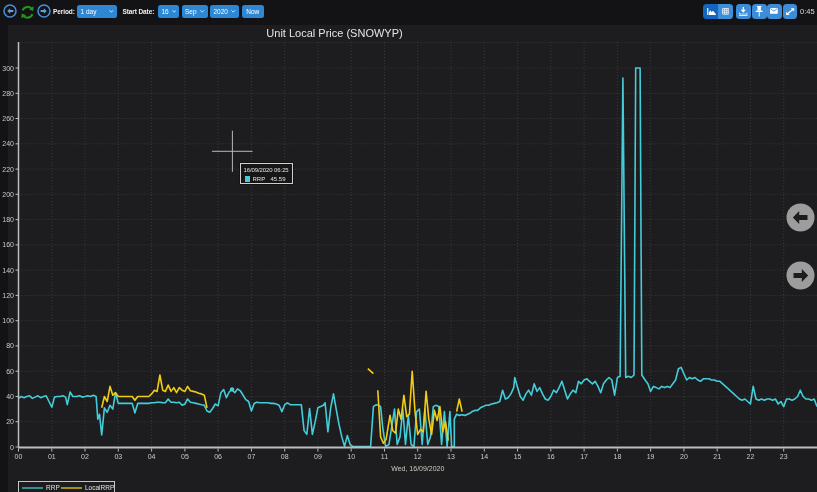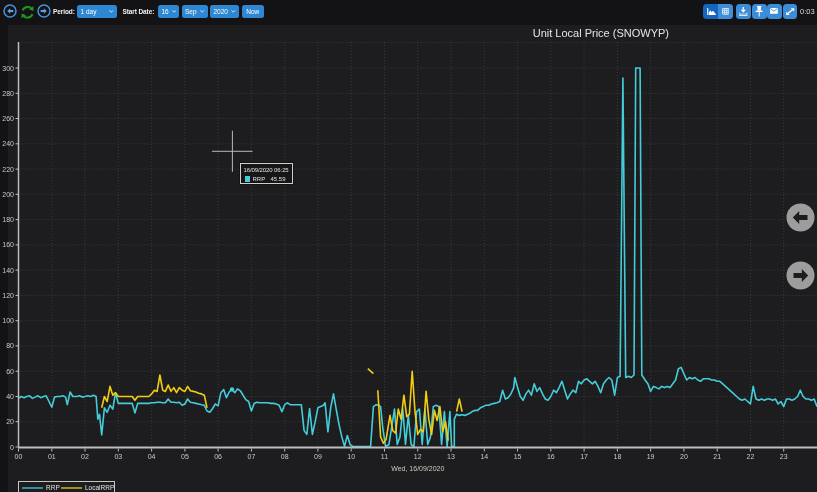--- a/index.html
+++ b/index.html
@@ -137,21 +137,21 @@
 <text x="717.2" y="458.5" font-size="7" fill="#c9c9c9" text-anchor="middle" font-family="Liberation Sans, sans-serif">21</text>
 <line x1="750.4" y1="448.5" x2="750.4" y2="451.5" stroke="#bdbdbd" stroke-width="1"></line>
 <text x="750.4" y="458.5" font-size="7" fill="#c9c9c9" text-anchor="middle" font-family="Liberation Sans, sans-serif">22</text>
 <line x1="783.7" y1="448.5" x2="783.7" y2="451.5" stroke="#bdbdbd" stroke-width="1"></line>
 <text x="783.7" y="458.5" font-size="7" fill="#c9c9c9" text-anchor="middle" font-family="Liberation Sans, sans-serif">23</text>
 <text x="417.8" y="471" font-size="7" fill="#cdc9bd" text-anchor="middle" font-family="Liberation Sans, sans-serif">Wed, 16/09/2020</text>
 <line x1="232.4" y1="130.7" x2="232.4" y2="171.8" stroke="#b8b8b8" stroke-width="1"></line>
 <line x1="211.9" y1="151.3" x2="252.6" y2="151.3" stroke="#b8b8b8" stroke-width="1"></line>
 </svg>
 
-<div class="abs" style="left:0;top:27px;width:669px;text-align:right;color:#e4e4e4;font-size:11px">Unit Local Price (SNOWYP)</div>
+<div class="abs" style="left:0;top:27px;width:669px;text-align:center;color:#e4e4e4;font-size:11px">Unit Local Price (SNOWYP)</div>
 
 <div class="abs" style="left:0;top:0;width:817px;height:24px">
   <svg class="abs" style="left:3px;top:4.2px" width="14" height="14" viewBox="0 0 14 14">
     <circle cx="7" cy="7" r="6" fill="none" stroke="#4a90d9" stroke-width="1.5"></circle>
     <path d="M7.2 4.2 L4.2 7 L7.2 9.8 V8.1 H10.4 V5.9 H7.2 Z" fill="#5d9fe0"></path>
   </svg>
   <svg class="abs" style="left:20px;top:4.6px" width="15" height="14.5" viewBox="0 0 15 14.5">
     <path d="M2.6 5.4 A5.3 5.3 0 0 1 12 4.2" fill="none" stroke="#22971f" stroke-width="2"></path>
     <path d="M13.6 1.2 L13.3 5.9 L8.9 4.3 Z" fill="#22971f"></path>
     <path d="M12.4 9.1 A5.3 5.3 0 0 1 3 10.3" fill="none" stroke="#22971f" stroke-width="2"></path>
@@ -212,21 +212,21 @@
   </svg>
   <svg class="abs" style="left:770.4px;top:8.2px" width="7.8" height="5.8" viewBox="0 0 7.8 5.8">
     <rect x="0" y="0" width="7.8" height="5.8" rx="0.6" fill="#fff"></rect>
     <path d="M0.4 0.5 L3.9 3.2 L7.4 0.5" fill="none" stroke="#3d8cd7" stroke-width="0.9"></path>
   </svg>
   <svg class="abs" style="left:784.5px;top:6.7px" width="10.3" height="9.3" viewBox="0 0 10.3 9.3">
     <path d="M2.8 6.5 L7.5 2.8" stroke="#fff" stroke-width="1.4"></path>
     <path d="M5.6 1.2 H9.2 V4.6 Z" fill="#fff"></path>
     <path d="M1.1 4.7 V8.1 H4.7 Z" fill="#fff"></path>
   </svg>
-  <div class="abs" style="left:800px;top:0;height:23px;line-height:23px;color:#dcdcdc;font-size:7.5px">0:03</div>
+  <div class="abs" style="left:800px;top:0;height:23px;line-height:23px;color:#dcdcdc;font-size:7.5px">0:45</div>
 </div>
 
 <div class="abs" style="left:239.5px;top:163px;width:53px;height:21px;border:1px solid #cfcfcf;background:rgba(22,22,22,0.93);box-shadow:0 0 0 1px #141414">
   <div style="color:#e2e2e2;font-size:6px;letter-spacing:-0.1px;line-height:9px;padding:1.5px 0 0 3px;white-space:nowrap">16/09/2020 06:25</div>
   <div style="position:relative;height:10px">
     <span class="abs" style="left:4px;top:1.5px;width:5.5px;height:5.5px;background:#44ccd9"></span>
     <span class="abs" style="left:12px;top:0;color:#e2e2e2;font-size:6px;line-height:8px">RRP</span>
     <span class="abs" style="right:6px;top:0;color:#e2e2e2;font-size:6px;line-height:8px">45.59</span>
   </div>
 </div>

